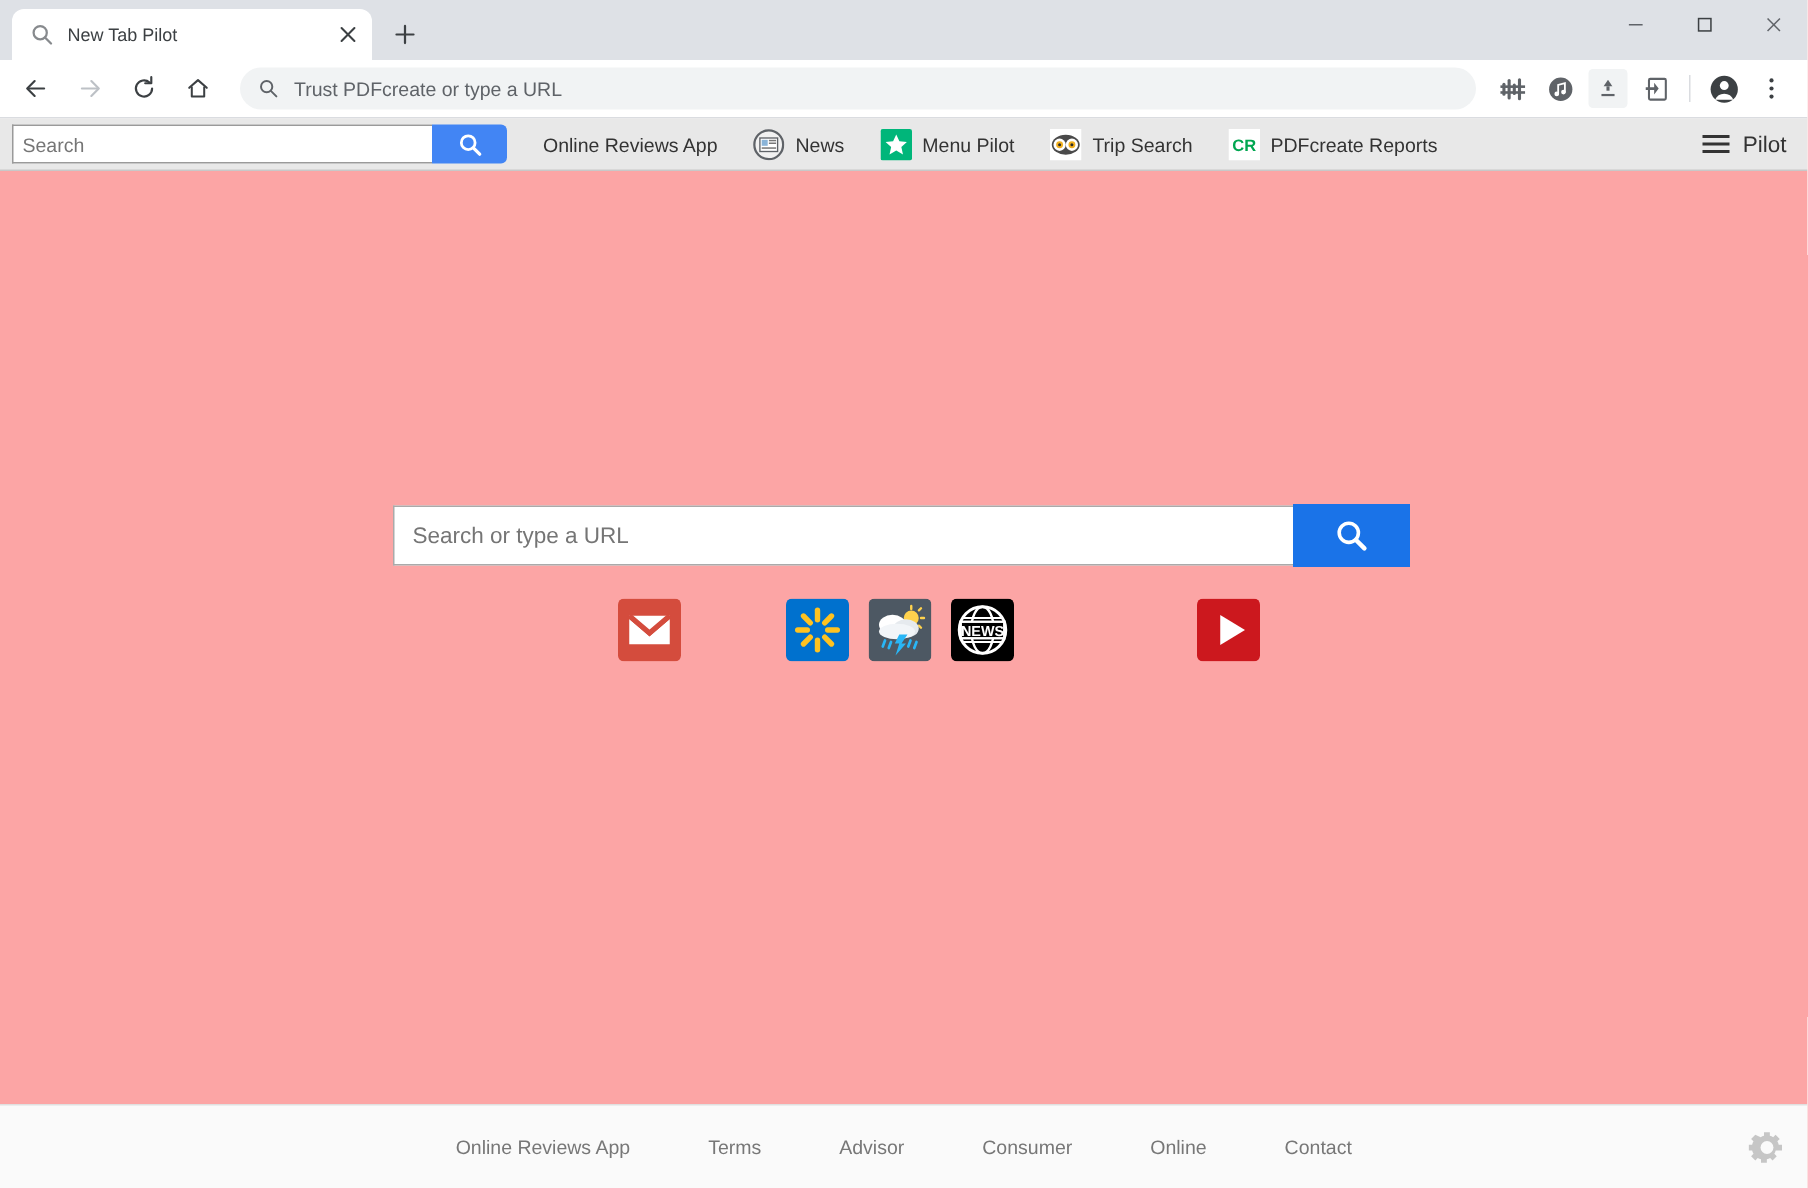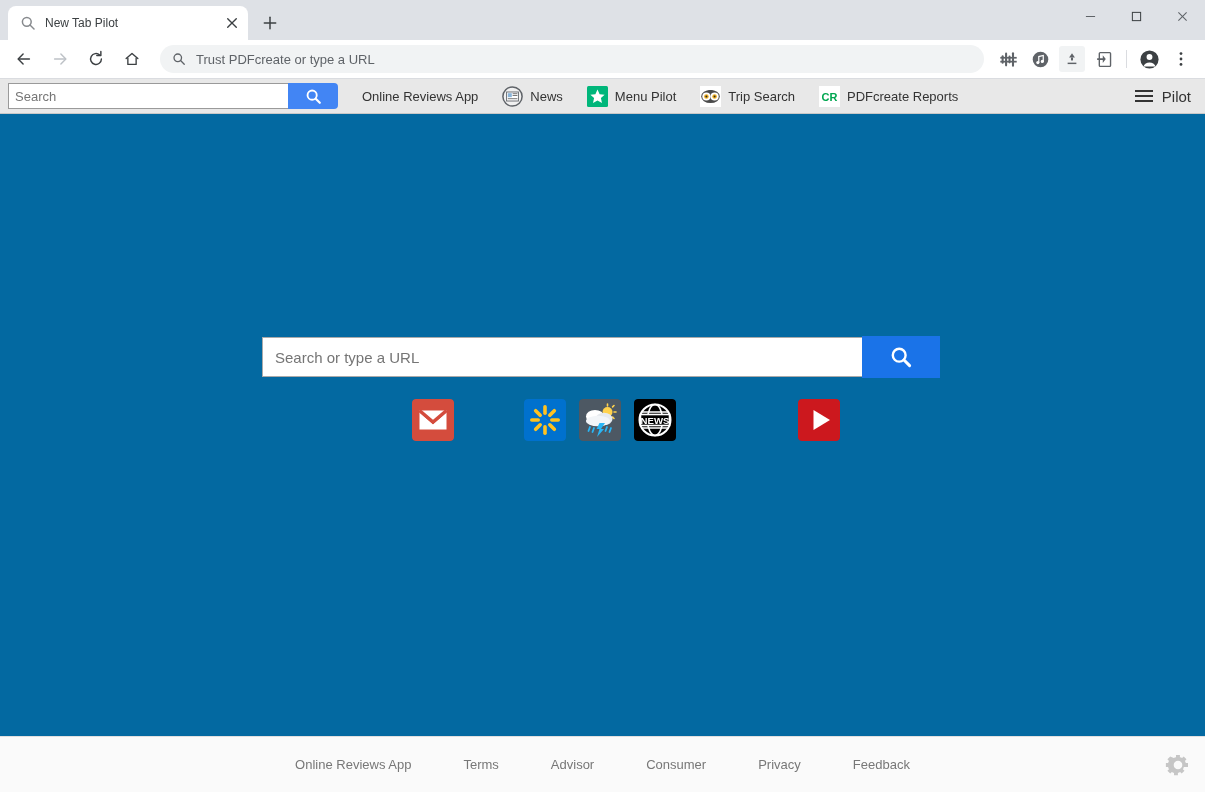--- a/index.html
+++ b/index.html
@@ -117,21 +117,21 @@
   .ext-menu-label { font-size: 15px; color: #333; margin-left: 9px; }
   .hamburger { width: 18px; }
   .hamburger span {
     display: block; height: 2px; background: #333; margin: 3px 0;
   }
 
   
   .page {
     position: relative;
     height: calc(792px - 40px - 39px - 35px);
-    background: #0369a1;
+    background: #fca5a5;
     display: flex; flex-direction: column;
   }
   .page-main {
     flex: 1 1 auto; position: relative;
   }
 
   .center-search {
     position: absolute; left: 262px; top: 222px;
     display: flex; align-items: center;
   }
@@ -468,22 +468,22 @@
       </div>
 
     </div>
   </div>
 
   <div class="footer">
     <span class="footer-link">Online Reviews App</span>
     <span class="footer-link">Terms</span>
     <span class="footer-link">Advisor</span>
     <span class="footer-link">Consumer</span>
-    <span class="footer-link">Privacy</span>
-    <span class="footer-link">Feedback</span>
+    <span class="footer-link">Online</span>
+    <span class="footer-link">Contact</span>
     <span class="footer-gear">
       <svg viewBox="0 0 26 26" width="26" height="26">
         <path fill="#c6c6c6" d="M13 8.6a4.4 4.4 0 1 0 0 8.8 4.4 4.4 0 0 0 0-8.8zm0 6.6a2.2 2.2 0 1 1 0-4.4 2.2 2.2 0 0 1 0 4.4z"></path>
         <path fill="#c6c6c6" d="M23 11.1h-2.2a8 8 0 0 0-.9-2.2l1.6-1.6-2.8-2.8-1.6 1.6a8 8 0 0 0-2.2-.9V2.9h-3.9v2.3a8 8 0 0 0-2.2.9L5.2 4.5 2.4 7.3l1.6 1.6a8 8 0 0 0-.9 2.2H.9v3.9h2.2a8 8 0 0 0 .9 2.2l-1.6 1.6 2.8 2.8 1.6-1.6a8 8 0 0 0 2.2.9v2.3h3.9v-2.3a8 8 0 0 0 2.2-.9l1.6 1.6 2.8-2.8-1.6-1.6a8 8 0 0 0 .9-2.2H23v-3.9z"></path>
         <circle cx="13" cy="13" r="4.3" fill="#fafafa"></circle>
       </svg>
     </span>
   </div>
 </div>
 

